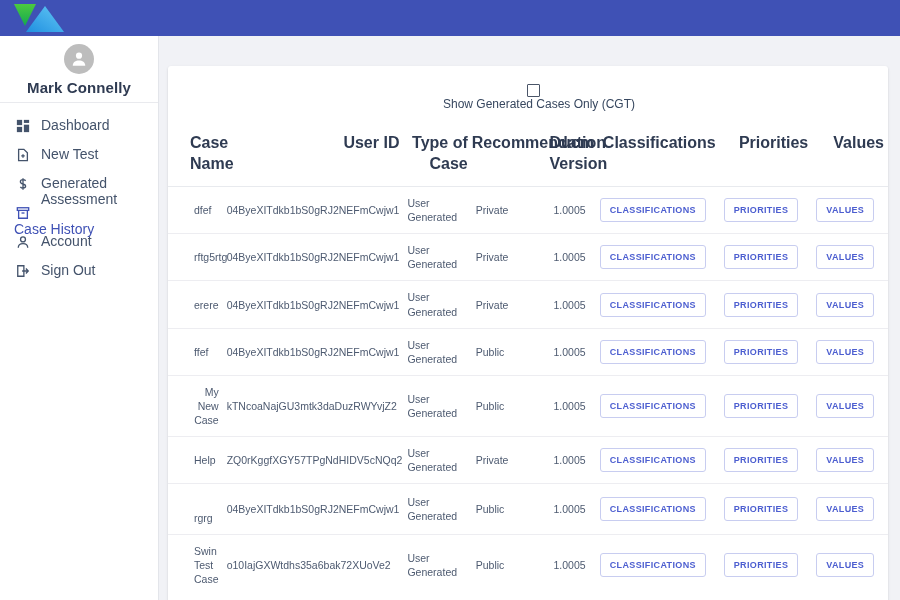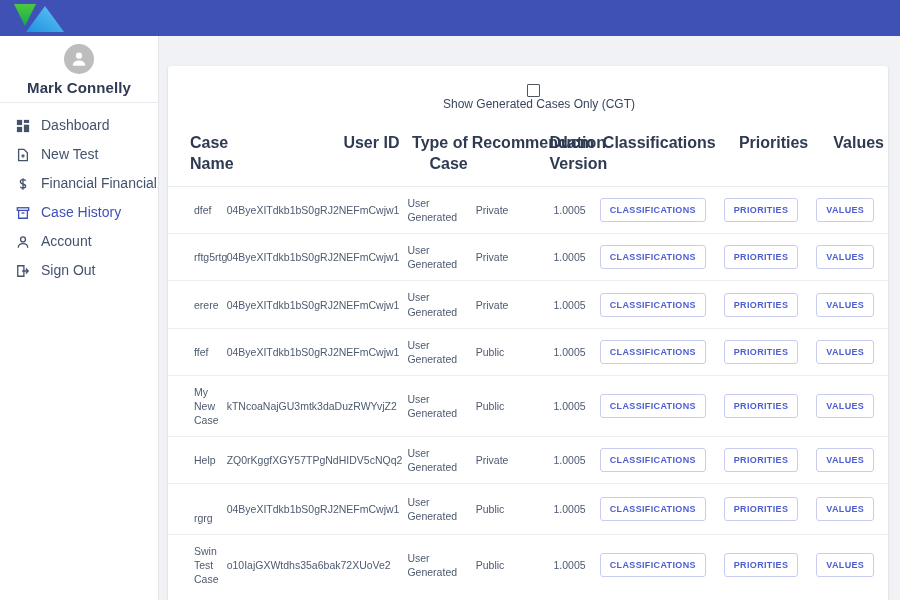--- a/index.html
+++ b/index.html
@@ -56,21 +56,21 @@
     cursor: pointer;
   }
   .nav-item .nav-ico {
     width: 17px; height: 17px;
     display: flex; align-items: center; justify-content: center;
     margin-right: 10px;
     flex: 0 0 17px;
   }
   .nav-item .nav-ico svg { width: 14px; height: 14px; }
   .nav-item svg { stroke: #44536b; fill: none; stroke-width: 1.5; }
-  .nav-item.active { color: #3f51b5; }
+  .nav-item.active { color: #3f51b5; flex-direction: column; }
   .nav-item.active svg { stroke: #3f51b5; }
 
   
   .main {
     position: absolute; top: 36px; left: 159px;
     width: 741px; height: 564px;
     background: #f1f2f6;
     padding: 30px 12px 0 9px;
   }
   .card {
@@ -202,21 +202,21 @@
         </span>
         <span>New Test</span>
       </div>
 
       <div class="nav-item">
         <span class="nav-ico">
           <svg viewBox="0 0 16 16">
               <path d="M8 1.5v13M11 4.3c-.7-.9-1.9-1.3-3-1.3-1.7 0-3 .9-3 2.3S6.4 7.6 8 8s3 .9 3 2.4-1.3 2.4-3 2.4c-1.2 0-2.4-.5-3-1.4"></path>
             </svg>
         </span>
-        <span>Financial Financial</span>
+        <span>Generated Assessment</span>
       </div>
 
       <div class="nav-item active">
         <span class="nav-ico">
           <svg viewBox="0 0 16 16">
               <rect x="1.5" y="2" width="13" height="3"></rect>
               <path d="M3 5v9h10V5"></path>
               <path d="M6.3 8h3.4"></path>
             </svg>
         </span>
@@ -349,21 +349,21 @@
                 <div style="max-width: 48px;">User Generated</div>
               </td>
               <td>Public</td>
               <td>1.0005</td>
               <td><button class="obtn">CLASSIFICATIONS</button></td>
               <td><button class="obtn">PRIORITIES</button></td>
               <td><button class="obtn">VALUES</button></td>
             </tr>
             <tr>
               <td>
-                <div style="max-width: 34px;">My New Case</div>
+                <div style="max-width: 34px; text-align: right;">My New Case</div>
               </td>
               <td>kTNcoaNajGU3mtk3daDuzRWYvjZ2</td>
               <td>
                 <div style="max-width: 48px;">User Generated</div>
               </td>
               <td>Public</td>
               <td>1.0005</td>
               <td><button class="obtn">CLASSIFICATIONS</button></td>
               <td><button class="obtn">PRIORITIES</button></td>
               <td><button class="obtn">VALUES</button></td>

